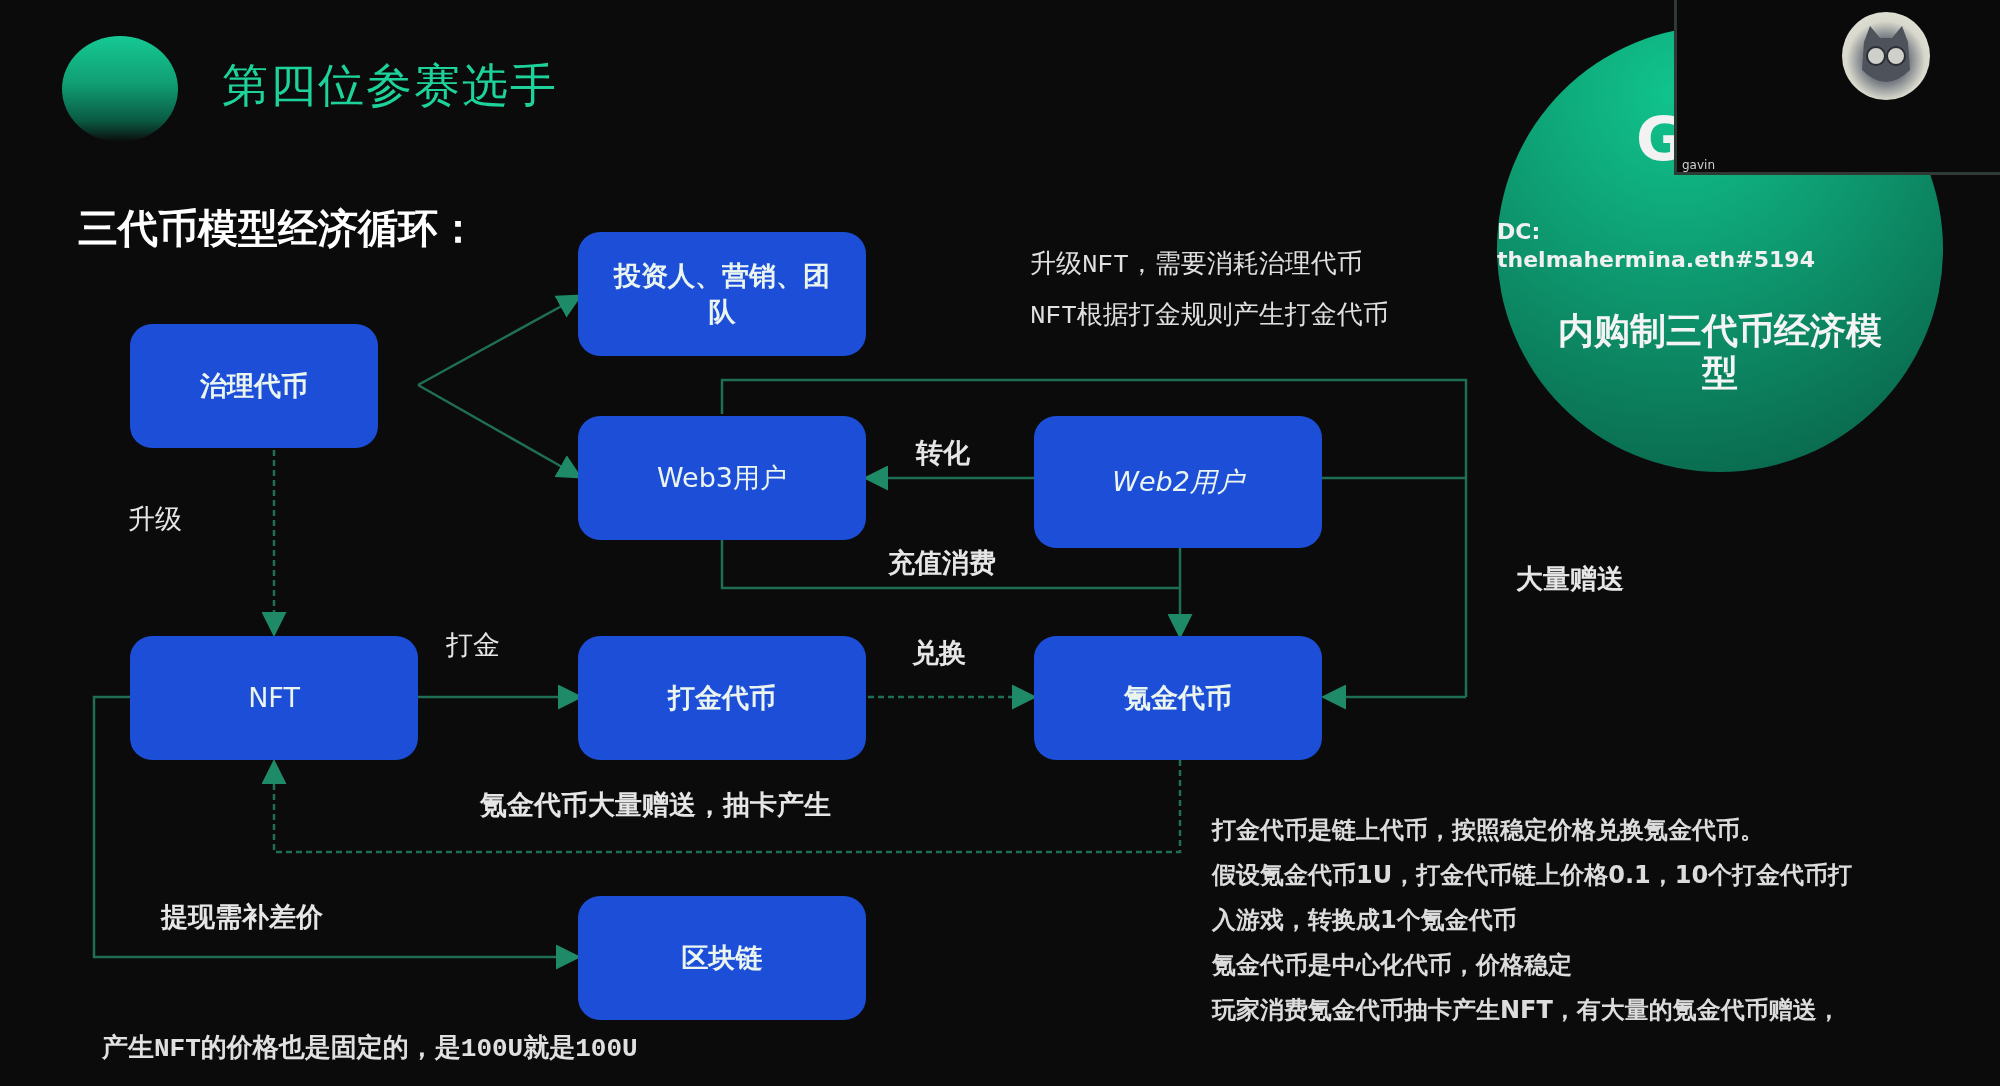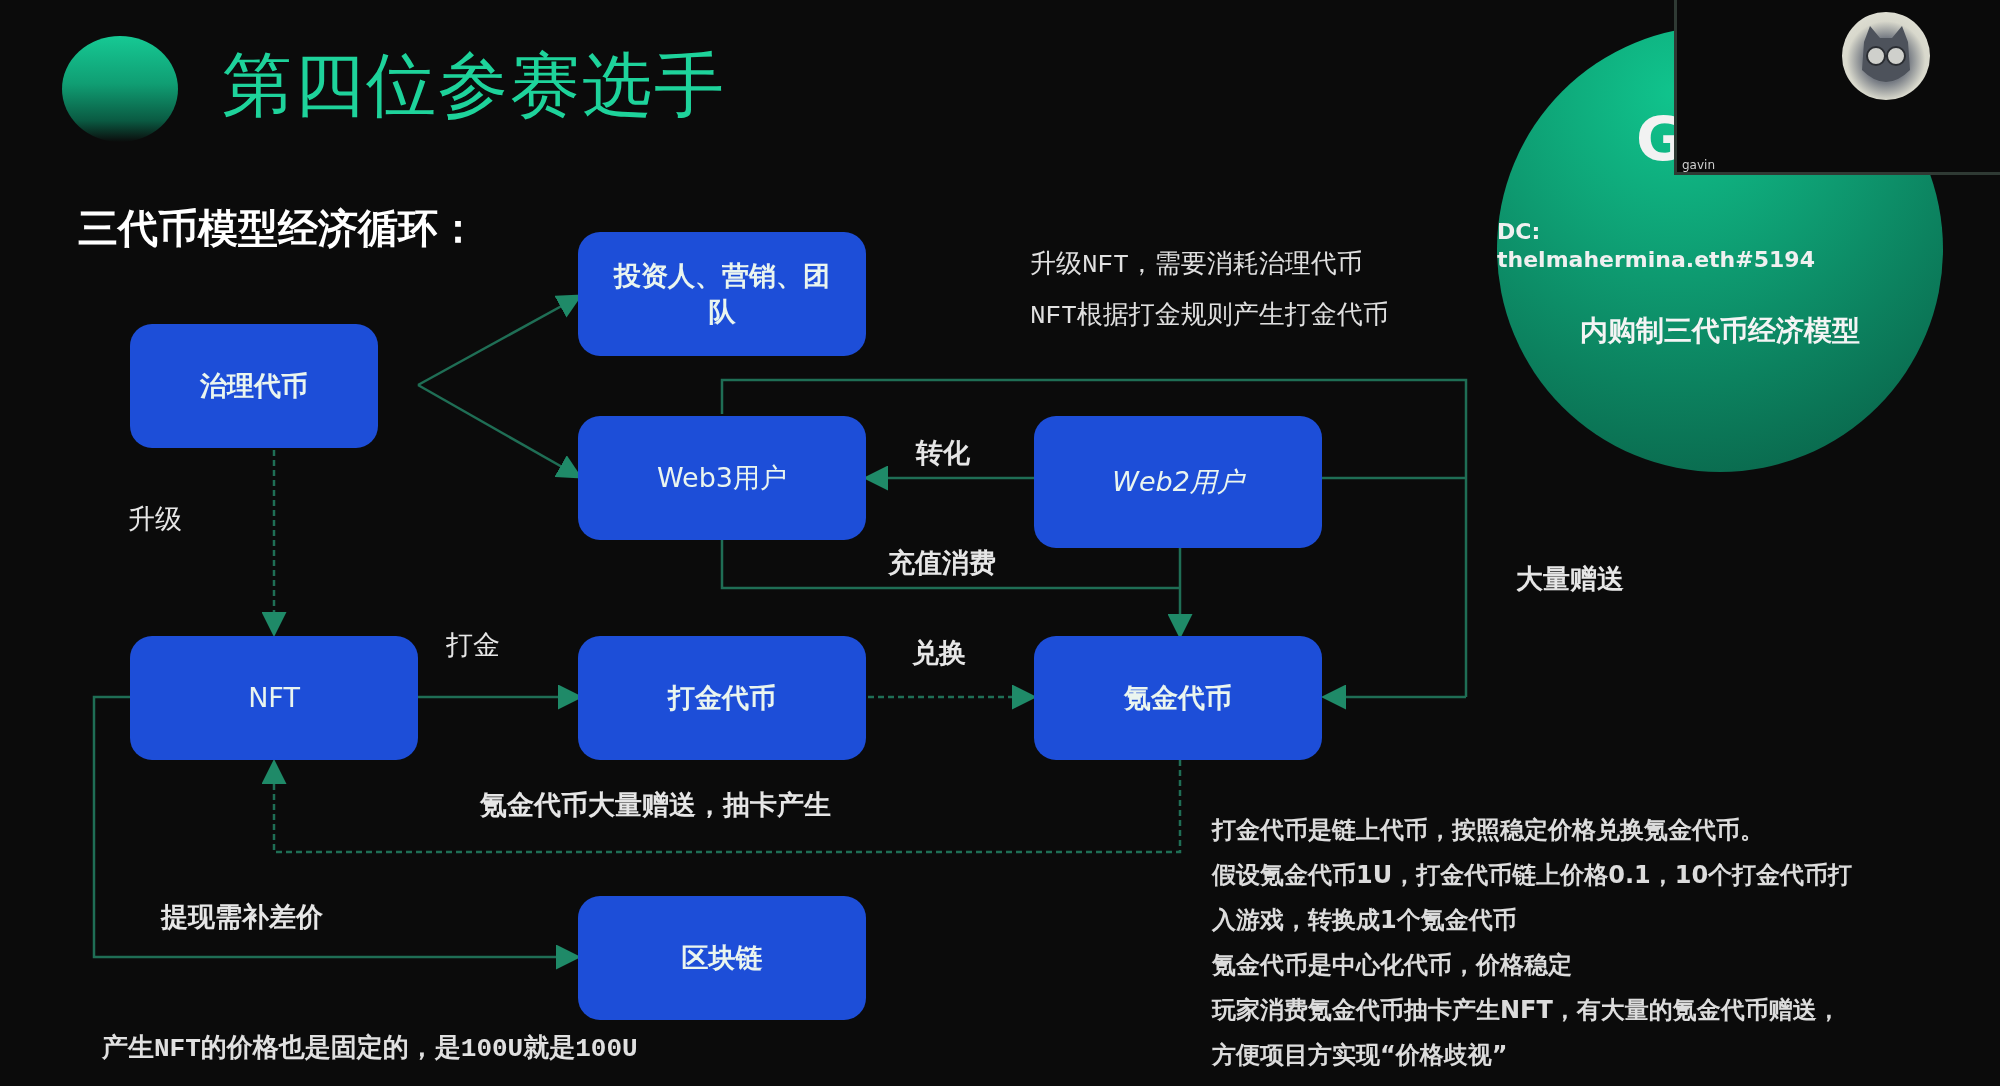--- a/index.html
+++ b/index.html
@@ -8,21 +8,21 @@
     background: #0b0b0b; position: relative;
     font-family: "DejaVu Sans", "Liberation Sans", sans-serif;
     color: #e8e8e8;
   }
   .abs { position: absolute; }
   .deco-orb {
     left: 62px; top: 36px; width: 116px; height: 106px; border-radius: 50%;
     background: linear-gradient(180deg, #16c994 0%, #109e73 45%, #0a5a42 80%, #0b0b0b 100%);
   }
   .title {
-    left: 222px; top: 40px; font-size: 70px; color: #1ed39b; letter-spacing: 2px;
+    left: 222px; top: 40px; font-size: 46px; color: #1ed39b; letter-spacing: 2px;
     font-weight: normal; line-height: 90px;
   }
   .subtitle {
     left: 78px; top: 200px; font-size: 40px; font-weight: bold; color: #ffffff; line-height: 56px;
   }
   .node {
     position: absolute; background: #1d4ed8; border-radius: 22px;
     display: flex; align-items: center; justify-content: center; text-align: center;
     color: #eaf5ef; font-size: 27px; line-height: 36px; padding: 0 20px; box-sizing: border-box;
   }
@@ -37,21 +37,21 @@
   }
   .circle-letter {
     left: 1636px; top: 104px; font-size: 60px; font-weight: bold; color: #f2f2f2; line-height: 70px;
   }
   .circle-dc {
     left: 1497px; width: 446px; top: 218px; text-align: left; color: #f0f0f0;
     font-size: 22px; font-weight: bold; line-height: 28px;
   }
   .circle-model {
     left: 1557px; width: 326px; top: 310px; text-align: center; color: #f4f4f4;
-    font-size: 28px; font-weight: bold; line-height: 42px;
+    font-size: 36px; font-weight: bold; line-height: 42px;
   }
   .video-tile {
     left: 1674px; top: 0; width: 326px; height: 175px; background: #0a0a0a;
     border-left: 3px solid #2f3a34; border-bottom: 3px solid #2f3a34; box-sizing: border-box;
   }
   .avatar {
     left: 1842px; top: 12px; width: 88px; height: 88px; border-radius: 50%;
     background: radial-gradient(circle at 50% 55%, #5a5f68 0%, #777c84 35%, #d8d8cc 60%, #e8e8de 100%);
     overflow: hidden;
   }
@@ -140,14 +140,13 @@
 <div class="note" style="left:1030px;top:248px;">升级NFT，需要消耗治理代币</div>
 <div class="note" style="left:1030px;top:299px;">NFT根据打金规则产生打金代币</div>
 <div class="note" style="left:102px;top:1032px;font-weight:bold;">产生NFT的价格也是固定的，是100U就是100U</div>
 
 <div class="notes-block">
   <div>打金代币是链上代币，按照稳定价格兑换氪金代币。</div>
   <div>假设氪金代币1U，打金代币链上价格0.1，10个打金代币打</div>
   <div>入游戏，转换成1个氪金代币</div>
   <div>氪金代币是中心化代币，价格稳定</div>
   <div>玩家消费氪金代币抽卡产生NFT，有大量的氪金代币赠送，</div>
-  <div>方便项目方实现“价格歧视”</div>
 </div>
 
 </body></html>

